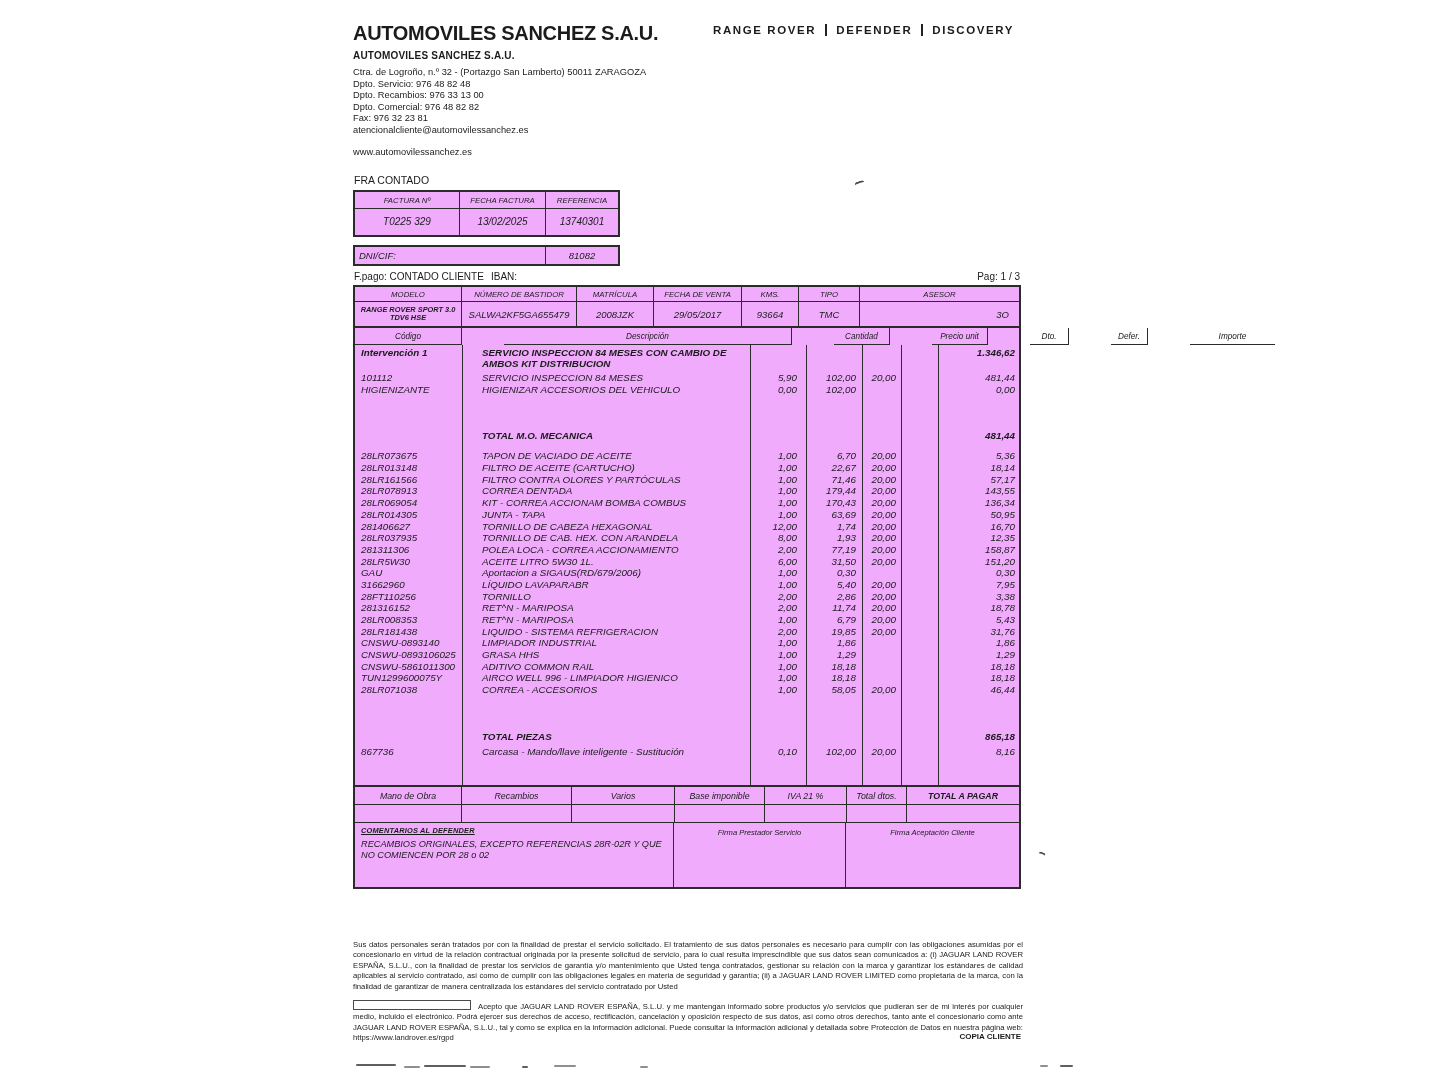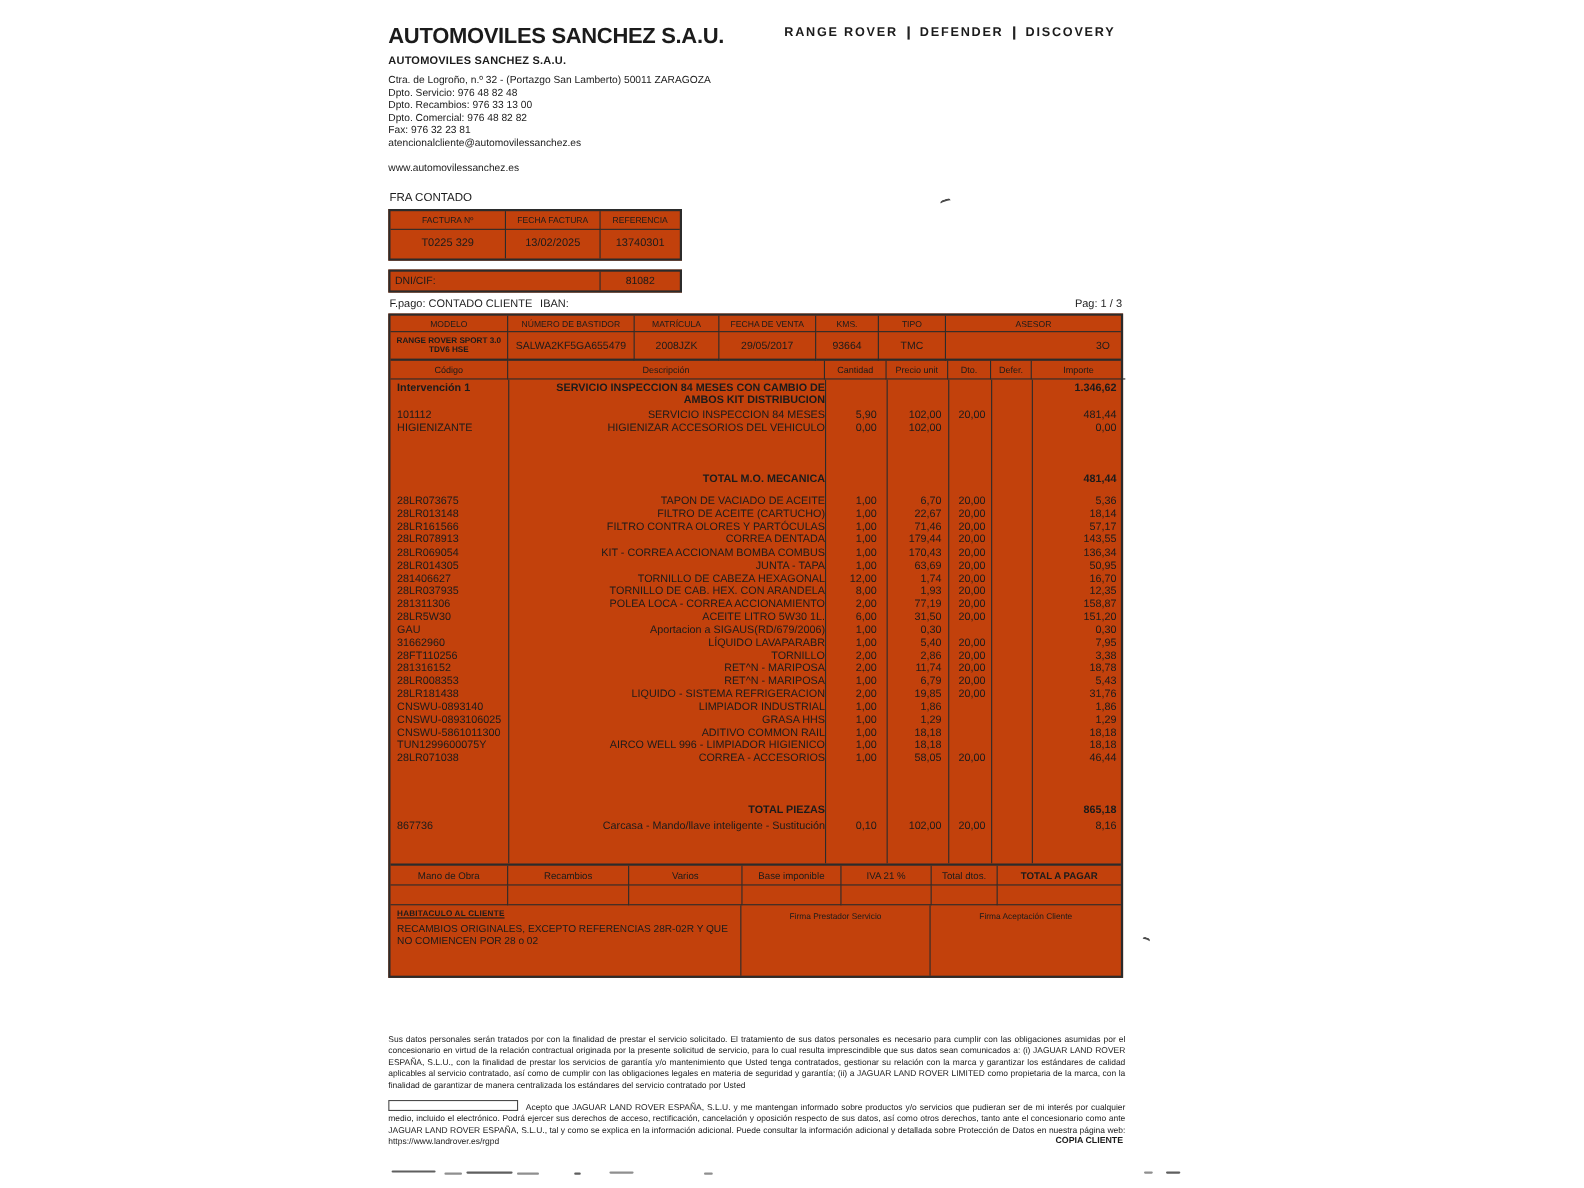--- a/index.html
+++ b/index.html
@@ -16,21 +16,21 @@
   .brands{display:flex;align-items:center;}
   .brands .cell{font-size:11.5px;font-weight:bold;letter-spacing:1.6px;padding:0 9px;white-space:nowrap;}
   .brands .cell:first-child{padding-left:0;}
   .brands .cell + .cell{border-left:2px solid #222;}
   .company-subtitle{font-size:10px;font-weight:bold;letter-spacing:0.2px;}
   .address{font-size:9.3px;line-height:11.6px;}
   .website{font-size:9.3px;}
 
   
   .fra-label{font-size:10.5px;}
-  .box{border:2px solid #2b2b2b;box-sizing:border-box;background:#c2410c;}
+  .box{border:2px solid #2b2b2b;box-sizing:border-box;background:#f0abfc;font-style:italic;}
   .meta-table{width:267px;}
   .meta-head,.meta-vals{display:grid;grid-template-columns:105px 86px 72px;}
   .meta-head .cell{font-size:7.8px;text-align:center;padding:4px 0 3px;border-right:1px solid #2b2b2b;border-bottom:1px solid #2b2b2b;}
   .meta-head .cell:last-child,.meta-vals .cell:last-child{border-right:none;}
   .meta-vals .cell{font-size:10px;text-align:center;padding:7px 0 8px;border-right:1px solid #2b2b2b;}
   .dni-box{width:267px;display:grid;grid-template-columns:190px 73px;}
   .dni-box .lab{font-size:9.5px;padding:3px 0 3px 4px;}
   .dni-box .val{font-size:9.5px;text-align:center;padding:3px 0;border-left:1px solid #2b2b2b;}
   .payment-line{width:668px;height:13px;font-size:10px;}
   .payment-line .iban{position:absolute;left:137px;top:0;}
@@ -40,37 +40,37 @@
   .main-table{width:668px;}
   .veh-head,.veh-vals{display:grid;grid-template-columns:107px 115px 77px 88px 57px 61px 159px;}
   .veh-head .cell{font-size:7.8px;text-align:center;padding:3px 0 2px;border-right:1px solid #2b2b2b;border-bottom:1px solid #2b2b2b;}
   .veh-head .cell:last-child{border-right:none;}
   .veh-vals .cell{font-size:9.5px;text-align:center;border-right:1px solid #2b2b2b;border-bottom:2px solid #2b2b2b;
     display:flex;align-items:center;justify-content:center;height:26px;box-sizing:border-box;}
   .veh-vals .cell:last-child{border-right:none;}
   .veh-vals .c0{font-size:7.4px;font-weight:bold;line-height:8.5px;padding:0 4px;text-align:center;}
   .veh-vals .c6{justify-content:flex-end;padding-right:10px;}
 
-  .items-head{display:grid;grid-template-columns:107px 288px 56px 56px 39px 37px 85px;}
+  .items-head{display:grid;grid-template-columns:107px 288px 56px 56px 39px 37px 85px;gap:42px;}
   .items-head .cell{font-size:8.2px;text-align:center;padding:4px 0 3px;border-right:1px solid #2b2b2b;border-bottom:1px solid #2b2b2b;}
   .items-head .cell:last-child{border-right:none;}
 
   .items-body{position:relative;height:440px;border-bottom:2px solid #2b2b2b;overflow:hidden;}
   .vline{position:absolute;top:0;bottom:0;width:1px;background:#2b2b2b;}
   .row{display:grid;grid-template-columns:107px 288px 56px 56px 39px 37px 85px;position:relative;}
   .row .cell{font-size:9.8px;white-space:nowrap;overflow:visible;}
   .ri{height:11.7px;line-height:11.7px;}
   .rt{height:16px;line-height:14px;padding-top:2px;font-weight:bold;margin-top:32px;}
   .rt .cell{font-weight:bold;}
   .rs{min-height:25px;padding-top:2px;}
   .rs .cell{font-weight:bold;line-height:11.4px;}
   .rs .f-desc{white-space:normal;}
   .rsp{height:5px;}
   .f-code{padding-left:6px;}
-  .f-desc{padding-left:20px;text-align:right;}
+  .f-desc{padding-left:20px;}
   .f-qty{text-align:right;padding-right:9px;}
   .f-price{text-align:right;padding-right:6px;}
   .f-dto{text-align:right;padding-right:5px;}
   .f-imp{text-align:right;padding-right:8px;}
 
   .sum-head,.sum-empty{display:grid;grid-template-columns:107px 110px 103px 90px 82px 60px 112px;}
   .sum-head .cell{font-size:8.8px;text-align:center;padding:4px 0 3px;border-right:1px solid #2b2b2b;border-bottom:1px solid #2b2b2b;}
   .sum-head .cell:last-child{border-right:none;}
   .sum-head .c6{font-weight:bold;}
   .sum-empty .cell{height:17px;border-right:1px solid #2b2b2b;border-bottom:1px solid #2b2b2b;}
@@ -476,21 +476,21 @@
       <div class="cell"></div>
       <div class="cell"></div>
       <div class="cell"></div>
       <div class="cell"></div>
       <div class="cell"></div>
       <div class="cell"></div>
       <div class="cell"></div>
     </div>
     <div class="comments-row">
       <div class="comments-cell">
-        <div class="comments-title">HABITACULO AL CLIENTE</div>
+        <div class="comments-title">COMENTARIOS AL DEFENDER</div>
         <div class="comments-text">RECAMBIOS ORIGINALES, EXCEPTO REFERENCIAS 28R-02R Y QUE NO COMIENCEN POR 28 o 02</div>
       </div>
       <div class="sig-cell">Firma Prestador Servicio</div>
       <div class="sig-cell">Firma Aceptación Cliente</div>
     </div>
   </div>
 
   <div class="abs foot-p" style="left:0;top:926px;">Sus datos personales serán tratados por  con la finalidad de prestar el servicio solicitado. El tratamiento de sus datos personales es necesario para cumplir con las obligaciones asumidas por el concesionario en virtud de la relación contractual originada por la presente solicitud de servicio, para lo cual resulta imprescindible que sus datos sean comunicados a: (i) JAGUAR LAND  ROVER ESPAÑA, S.L.U., con la finalidad de prestar los servicios de garantía y/o mantenimiento que Usted tenga contratados, gestionar su relación con la marca y garantizar los estándares de calidad aplicables al servicio contratado, así como de cumplir con las obligaciones legales en materia de seguridad y garantía; (ii) a JAGUAR LAND ROVER LIMITED como propietaria de la marca, con la finalidad de garantizar de manera centralizada los estándares del servicio contratado por Usted</div>
   <div class="abs foot-p" style="left:0;top:986px;">
     <span class="consent-box"></span><span>Acepto que  JAGUAR LAND ROVER ESPAÑA, S.L.U. y  me mantengan informado sobre productos y/o servicios que pudieran ser de mi interés por cualquier medio, incluido el electrónico. Podrá ejercer sus derechos de acceso, rectificación, cancelación y oposición respecto de sus datos, así como otros derechos, tanto ante el concesionario como ante  JAGUAR LAND ROVER ESPAÑA, S.L.U., tal y como se explica en la información adicional. Puede consultar la información adicional y detallada sobre Protección de Datos en nuestra página web: https://www.landrover.es/rgpd</span>

